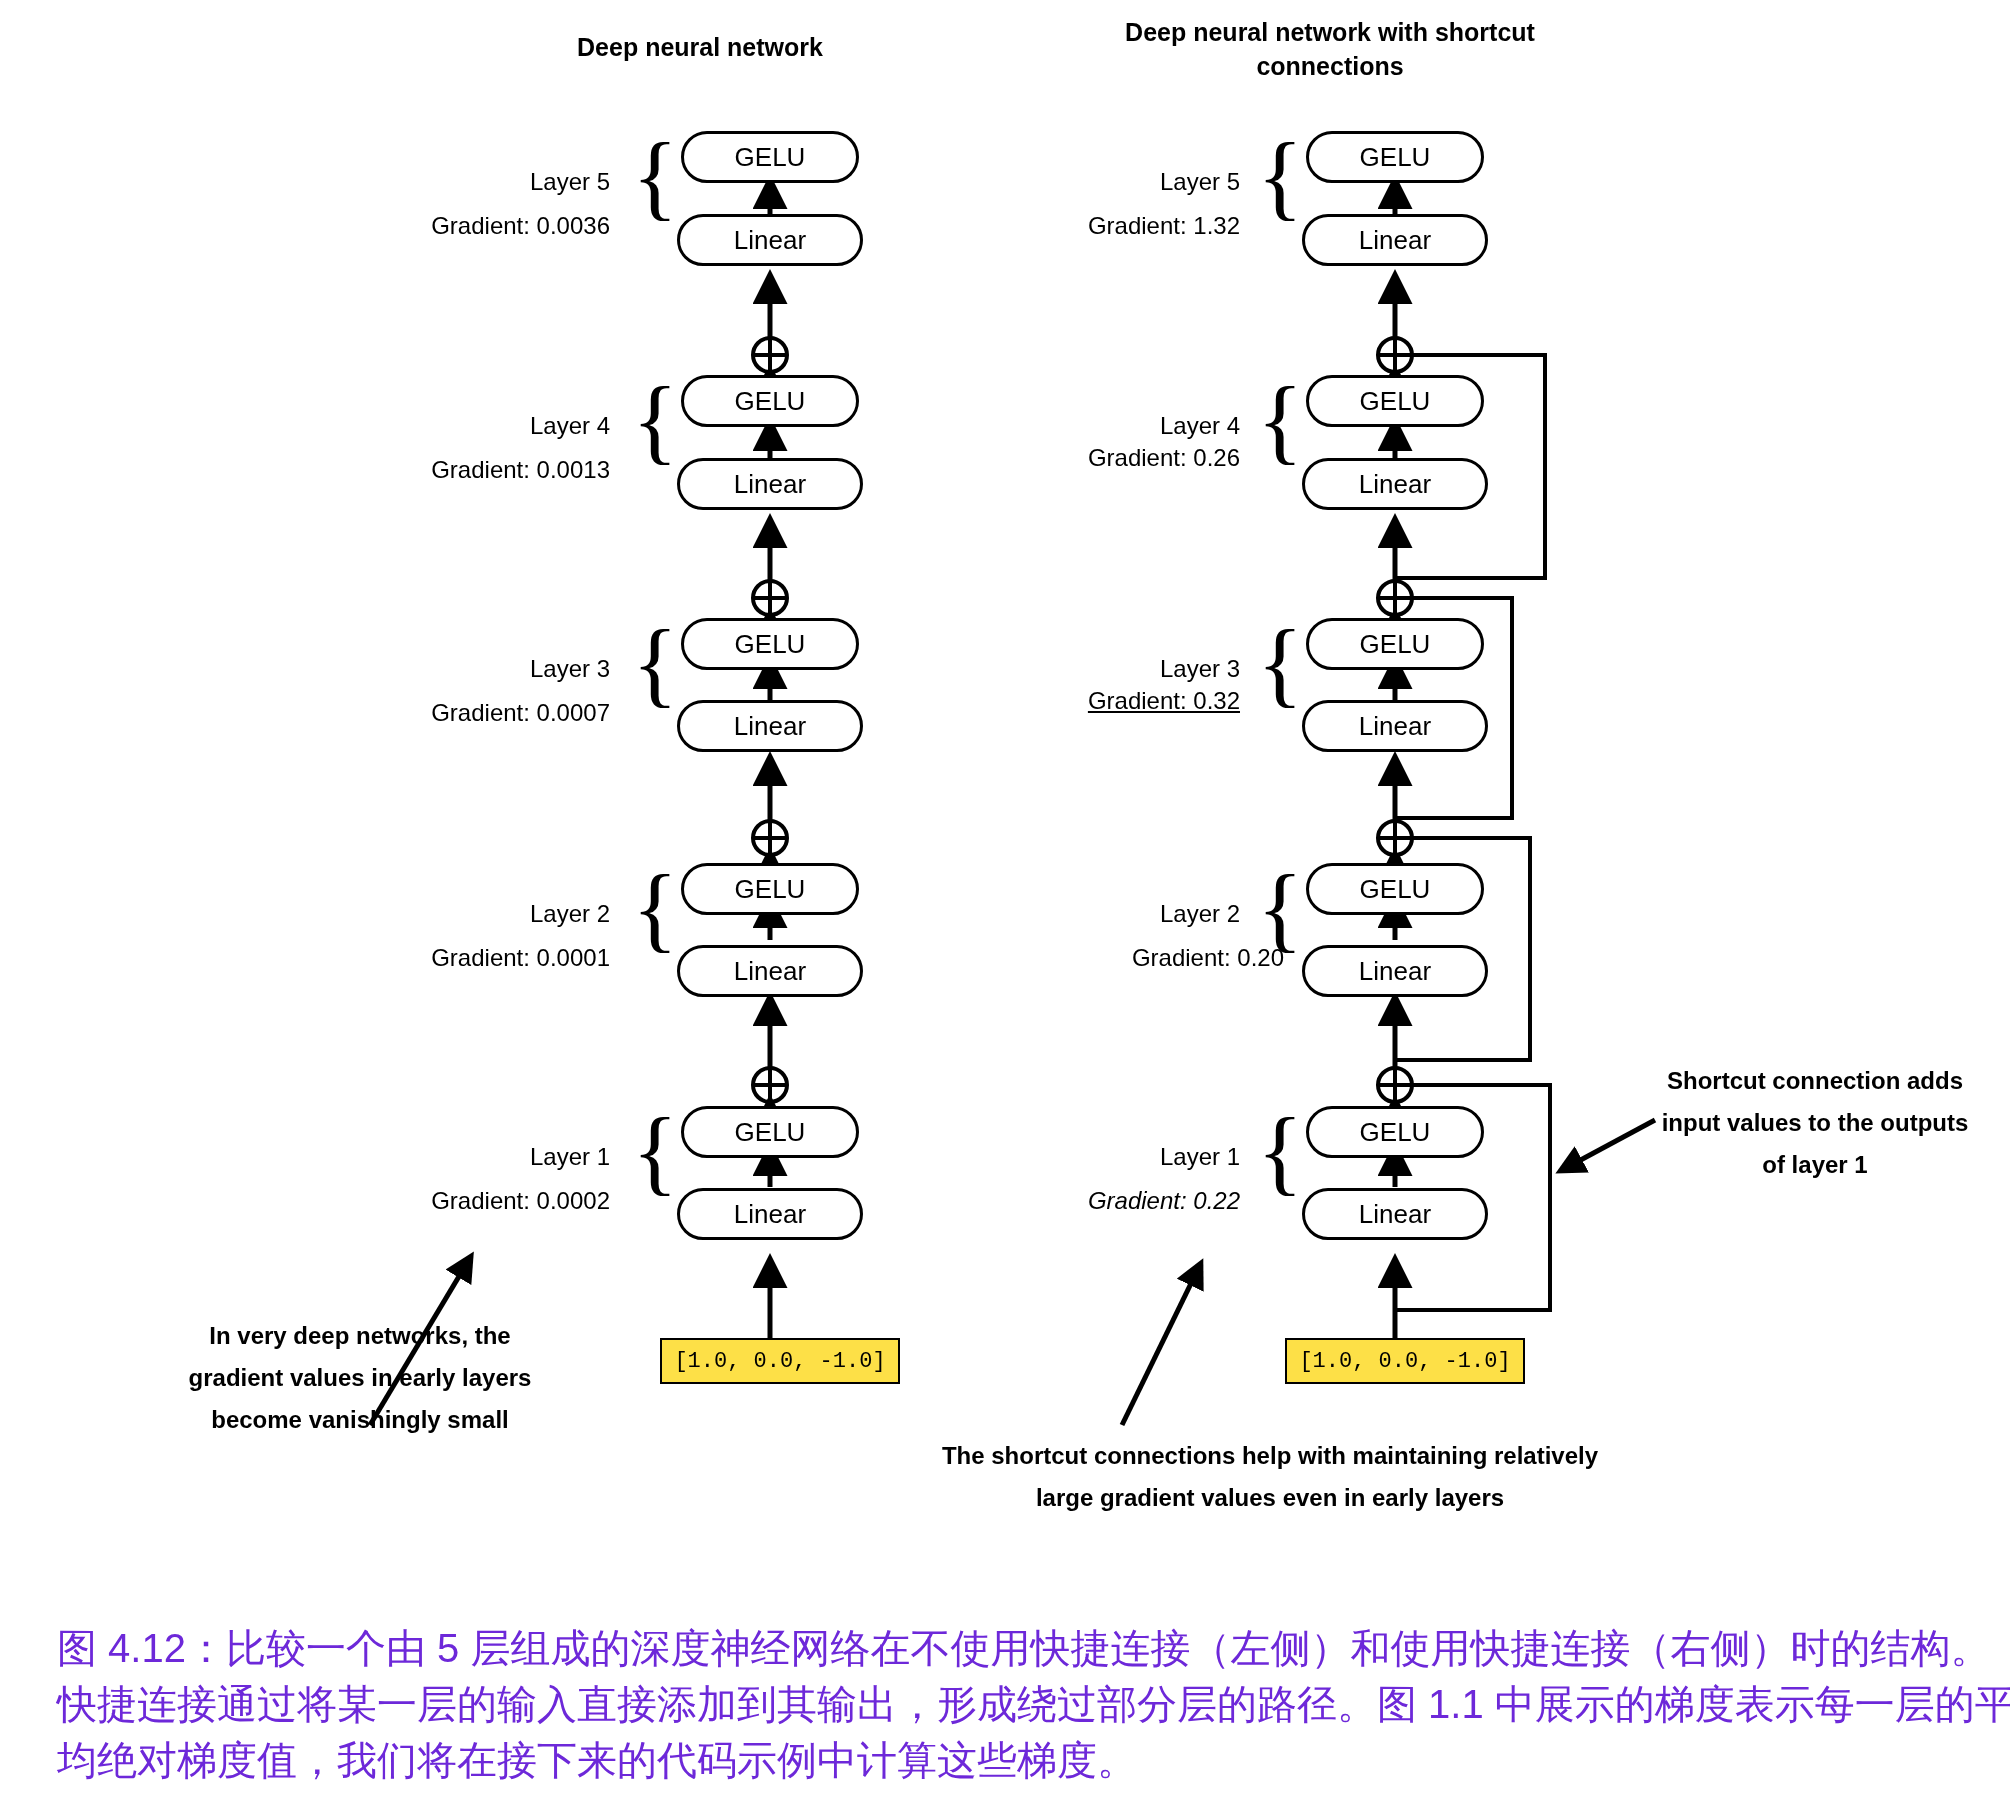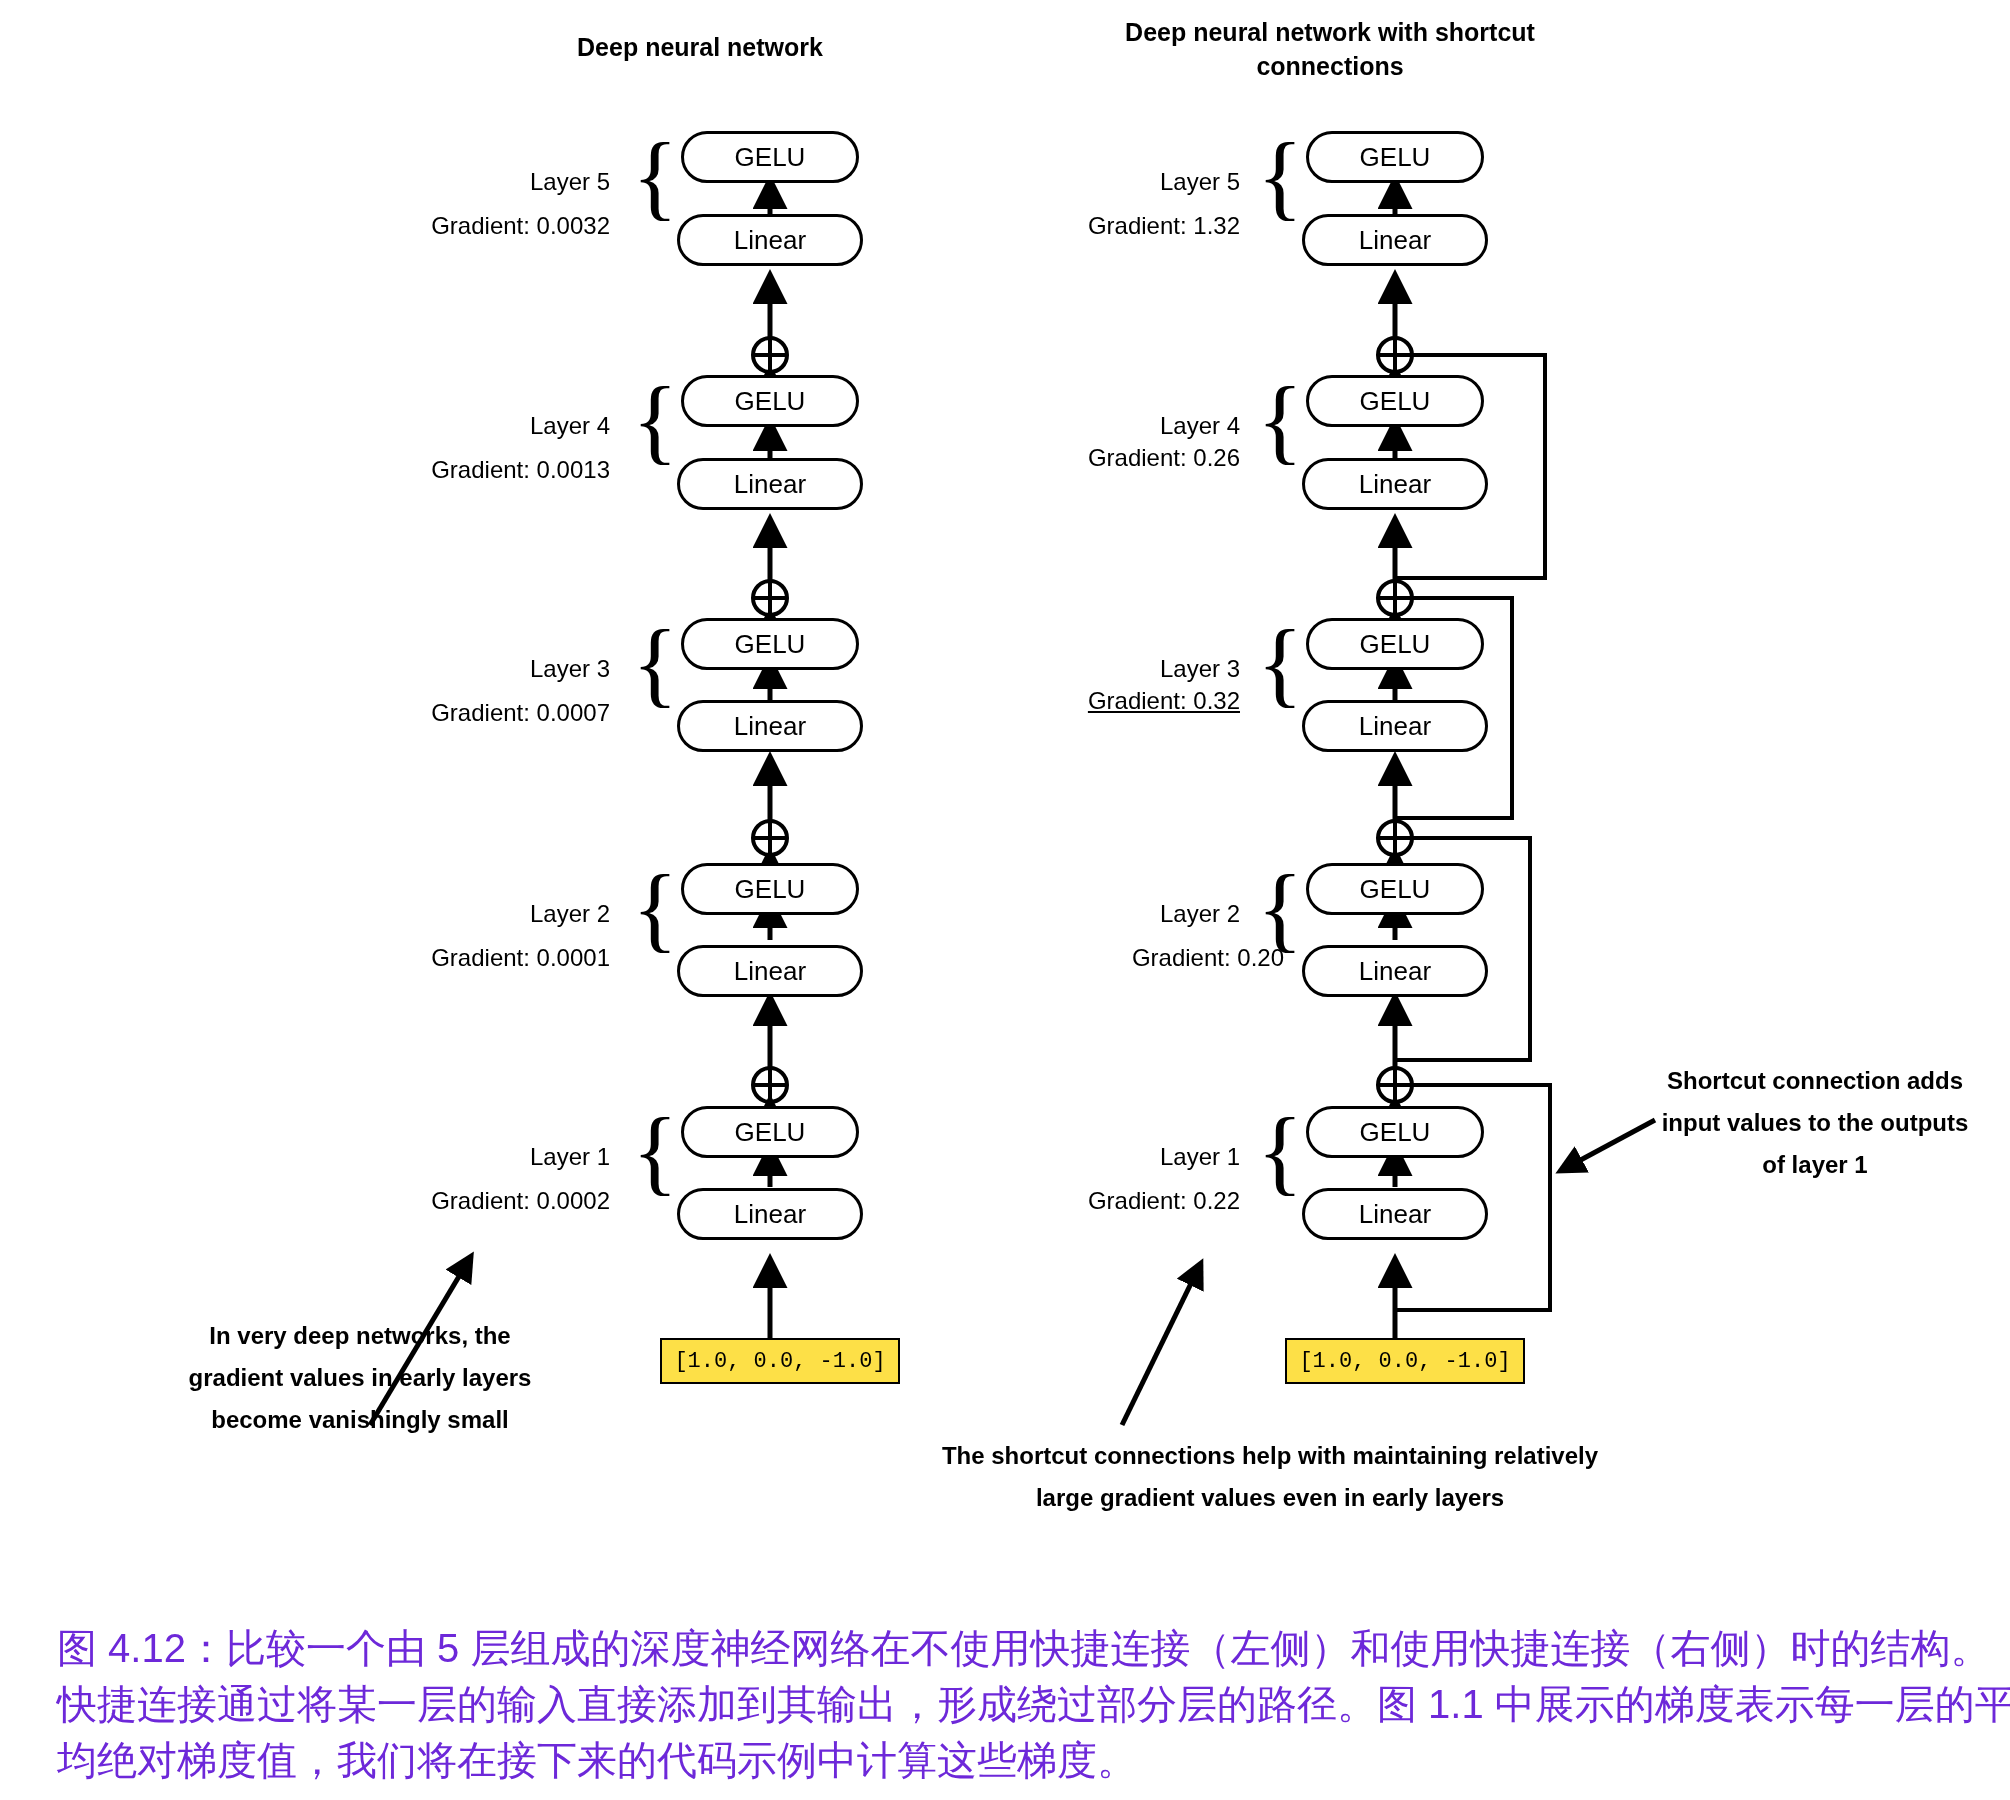--- a/index.html
+++ b/index.html
@@ -199,21 +199,21 @@
     <line x1="1655" y1="1120" x2="1562" y2="1170" stroke="#000" stroke-width="5" marker-end="url(#arrowhead-big)"></line>
 
     <line x1="1122" y1="1425" x2="1200" y2="1265" stroke="#000" stroke-width="5" marker-end="url(#arrowhead-big)"></line>
   </svg>
 
   <div class="net-title" id="title-left">Deep neural network</div>
 
   <div class="node gelu" style="left:681px; top:131px;">GELU</div>
   <div class="node linear" style="left:677px; top:214px;">Linear</div>
   <div class="layer-label" style="left:310px; top:160px; width:300px;">Layer 5</div>
-  <div class="layer-label" style="left:270px; top:204px; width:340px;">Gradient: 0.0032</div>
+  <div class="layer-label" style="left:270px; top:204px; width:340px;">Gradient: 0.0036</div>
   <div class="brace" style="left:632px; top:128px;">{</div>
 
   <div class="node gelu" style="left:681px; top:375px;">GELU</div>
   <div class="node linear" style="left:677px; top:458px;">Linear</div>
   <div class="layer-label" style="left:310px; top:404px; width:300px;">Layer 4</div>
   <div class="layer-label" style="left:270px; top:448px; width:340px;">Gradient: 0.0013</div>
   <div class="brace" style="left:632px; top:372px;">{</div>
 
   <div class="node gelu" style="left:681px; top:618px;">GELU</div>
   <div class="node linear" style="left:677px; top:700px;">Linear</div>
@@ -259,21 +259,21 @@
 
   <div class="node gelu" style="left:1306px; top:863px;">GELU</div>
   <div class="node linear" style="left:1302px; top:945px;">Linear</div>
   <div class="layer-label" style="left:1000px; top:892px; width:240px;">Layer 2</div>
   <div class="layer-label" style="left:1004px; top:936px; width:280px;">Gradient: 0.20</div>
   <div class="brace" style="left:1257px; top:860px;">{</div>
 
   <div class="node gelu" style="left:1306px; top:1106px;">GELU</div>
   <div class="node linear" style="left:1302px; top:1188px;">Linear</div>
   <div class="layer-label" style="left:1000px; top:1135px; width:240px;">Layer 1</div>
-  <div class="layer-label" style="left:960px; top:1179px; width:280px;">Gradient: 0.22</div>
+  <div class="layer-label" style="left:960px; top:1179px; width:280px;font-style:italic;">Gradient: 0.22</div>
   <div class="brace" style="left:1257px; top:1103px;">{</div>
 
   <div class="input-box" style="left:1285px; top:1338px; width:240px; height:46px;">[1.0, 0.0, -1.0]</div>
 
   <div class="annot" style="left:1650px; top:1060px; width:330px;">Shortcut connection adds input values to the outputs of layer 1</div>
 
   <div class="annot" style="left:930px; top:1435px; width:680px;">The shortcut connections help with maintaining relatively large gradient values even in early layers</div>
 
   <div class="caption">图 4.12：比较一个由 5 层组成的深度神经网络在不使用快捷连接（左侧）和使用快捷连接（右侧）时的结构。快捷连接通过将某一层的输入直接添加到其输出，形成绕过部分层的路径。图 1.1 中展示的梯度表示每一层的平均绝对梯度值，我们将在接下来的代码示例中计算这些梯度。</div>
 

